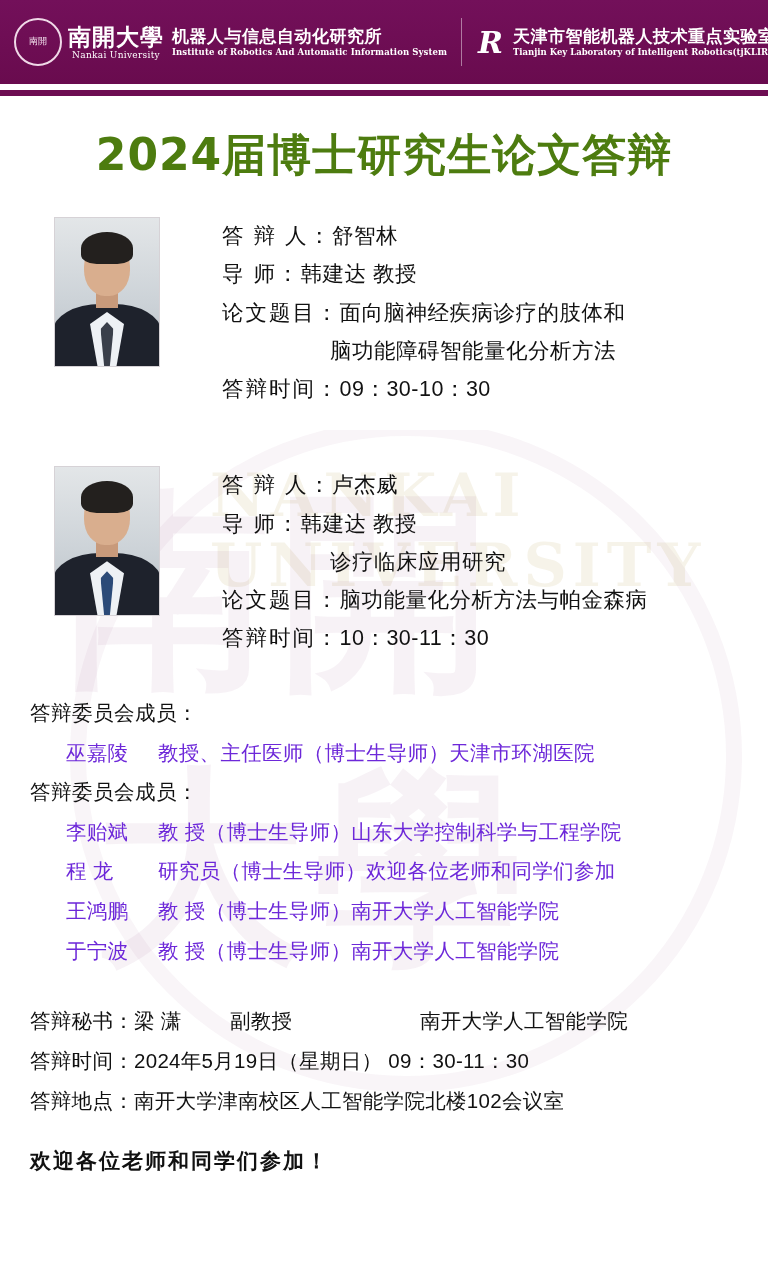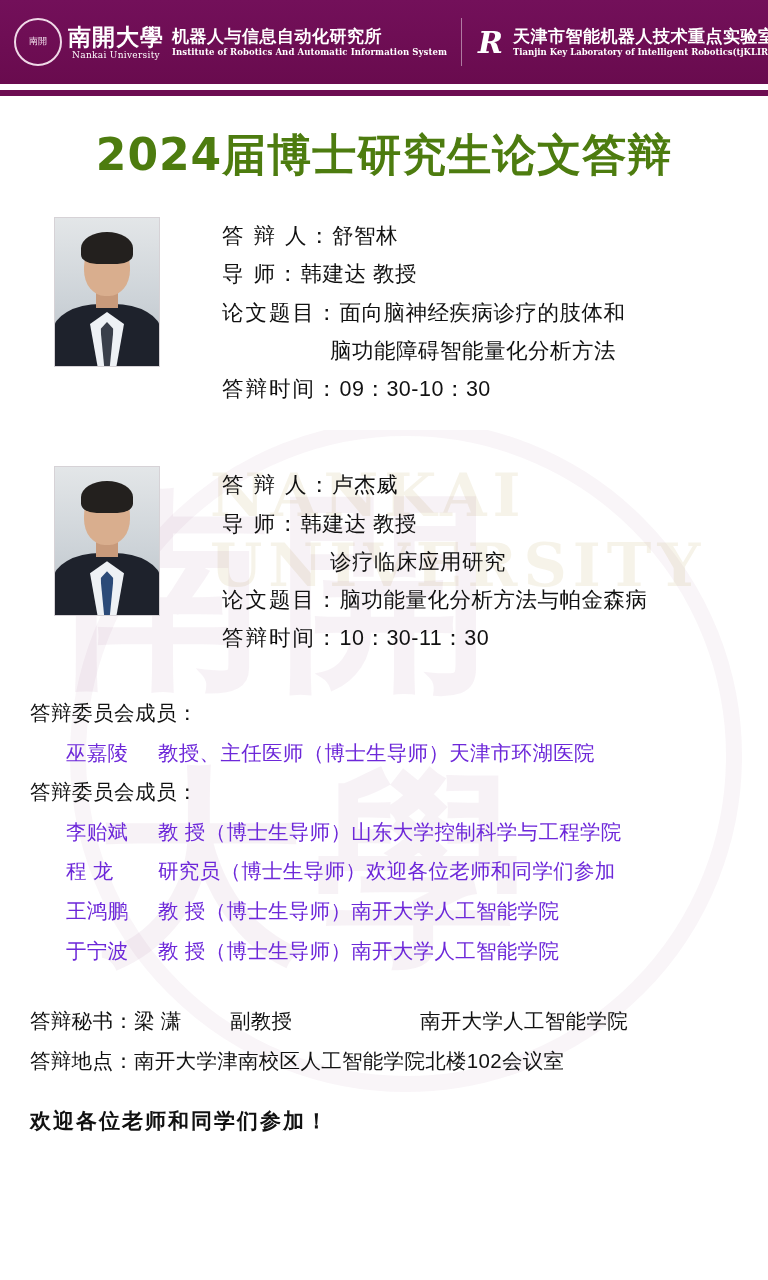--- a/index.html
+++ b/index.html
@@ -455,19 +455,22 @@
     <div class="member-row">
       <span class="m-name">于宁波</span><span class="m-title">教    授（博士生导师）</span><span class="m-org">南开大学人工智能学院</span>
     </div>
   </div>
 
   <div class="footer-block">
     <div class="footer-row">
       <span>答辩秘书：</span><span class="f-sec-name">梁  潇</span><span class="f-sec-name" style="min-width:190px">副教授</span><span>南开大学人工智能学院</span>
     </div>
     <div class="footer-row">
+      <span>答辩时间：</span><span>2024年5月19日（星期日） 09：30-11：30</span>
+    </div>
+    <div class="footer-row">
       <span>答辩地点：</span><span>南开大学津南校区人工智能学院北楼102会议室</span>
     </div>
   </div>
 
   <div class="welcome">欢迎各位老师和同学们参加！</div>
 
 </div>
 
 </body></html>

